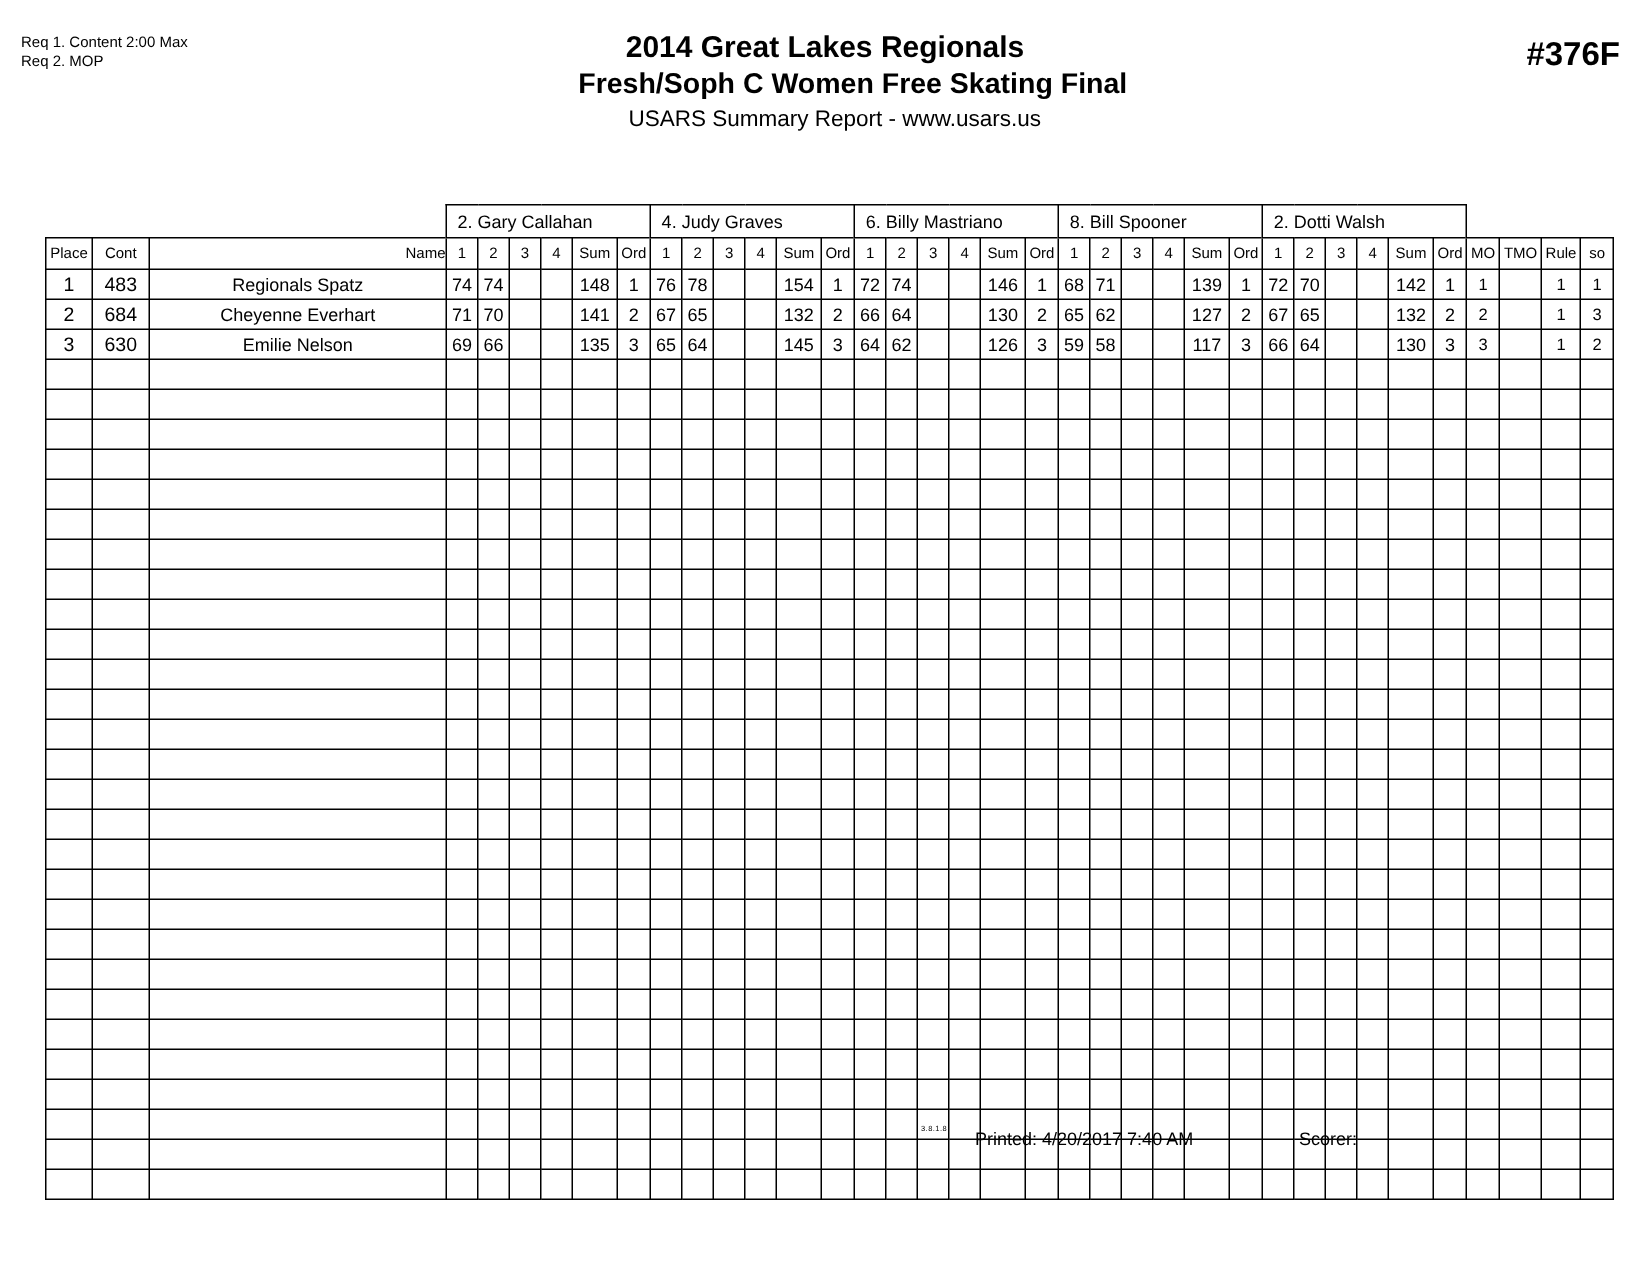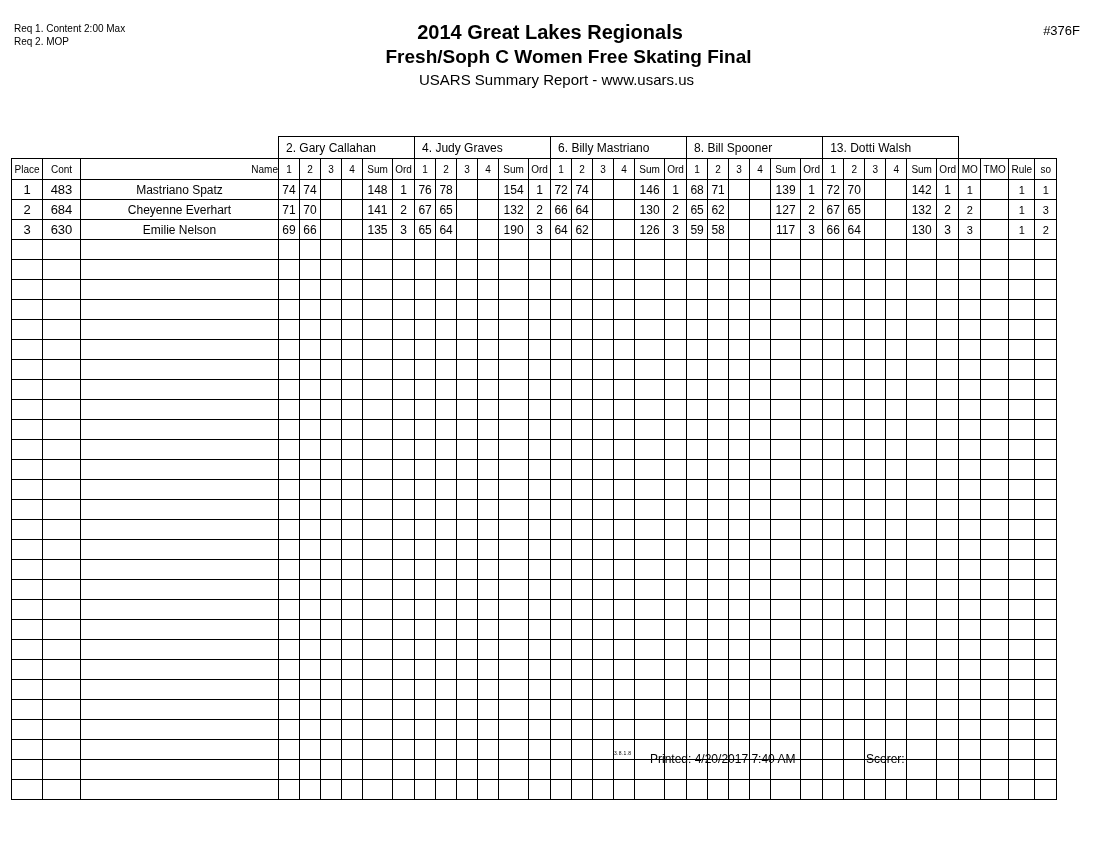--- a/index.html
+++ b/index.html
@@ -25,22 +25,22 @@
     line-height: 13px;
     white-space: nowrap;
   }
   #reqs .req-line { display: block; }
 
   
   #event-number {
     position: absolute;
     right: 20px;
     top: 23px;
-    font-size: 13px;
-    font-weight: normal;
+    font-size: 22px;
+    font-weight: bold;
     letter-spacing: 0px;
   }
 
   
   #titles {
     position: absolute;
     left: 0;
     right: 0;
     top: 20px;
     text-align: center;
@@ -64,21 +64,21 @@
   #title-report {
     font-size: 15px;
     font-weight: normal;
     line-height: 22px;
     padding-left: 13px;
   }
 
   
   #sheet {
     position: absolute;
-    left: 11px;
+    left: 30px;
     top: 136px;
     width: 1030px;
   }
 
   table.grid {
     border-collapse: collapse;
     table-layout: fixed;
     width: 1030px;
     font-size: 11px;
   }
@@ -233,21 +233,21 @@
     </colgroup>
     <tbody id="grid-body">
         <tr class="judge-band">
           <td></td>
           <td></td>
           <td></td>
           <td class="judge-name" colspan="6">2.  Gary Callahan</td>
           <td class="judge-name" colspan="6">4.  Judy Graves</td>
           <td class="judge-name" colspan="6">6.  Billy Mastriano</td>
           <td class="judge-name" colspan="6">8.  Bill Spooner</td>
-          <td class="judge-name lastband" colspan="6">13.  Dotti Walsh</td>
+          <td class="judge-name lastband" colspan="6">2.  Dotti Walsh</td>
           <td></td>
           <td></td>
           <td></td>
           <td></td>
         </tr>
         <tr class="col-head">
           <td>Place</td>
           <td>Cont</td>
           <td class="name-head">Name</td>
           <td class="">1</td>
@@ -281,21 +281,21 @@
           <td class="">Sum</td>
           <td class="thickL thickR">Ord</td>
           <td>MO</td>
           <td>TMO</td>
           <td>Rule</td>
           <td>so</td>
         </tr>
         <tr class="data">
           <td class="place">1</td>
           <td class="cont">483</td>
-          <td class="name">Mastriano Spatz</td>
+          <td class="name">Regionals Spatz</td>
           <td class="score">74</td>
           <td class="score">74</td>
           <td class="score"></td>
           <td class="score"></td>
           <td class="sum">148</td>
           <td class="ord thickL thickR">1</td>
           <td class="score">76</td>
           <td class="score">78</td>
           <td class="score"></td>
           <td class="score"></td>
@@ -370,21 +370,21 @@
           <td class="score">69</td>
           <td class="score">66</td>
           <td class="score"></td>
           <td class="score"></td>
           <td class="sum">135</td>
           <td class="ord thickL thickR">3</td>
           <td class="score">65</td>
           <td class="score">64</td>
           <td class="score"></td>
           <td class="score"></td>
-          <td class="sum">190</td>
+          <td class="sum">145</td>
           <td class="ord thickL thickR">3</td>
           <td class="score">64</td>
           <td class="score">62</td>
           <td class="score"></td>
           <td class="score"></td>
           <td class="sum">126</td>
           <td class="ord thickL thickR">3</td>
           <td class="score">59</td>
           <td class="score">58</td>
           <td class="score"></td>

